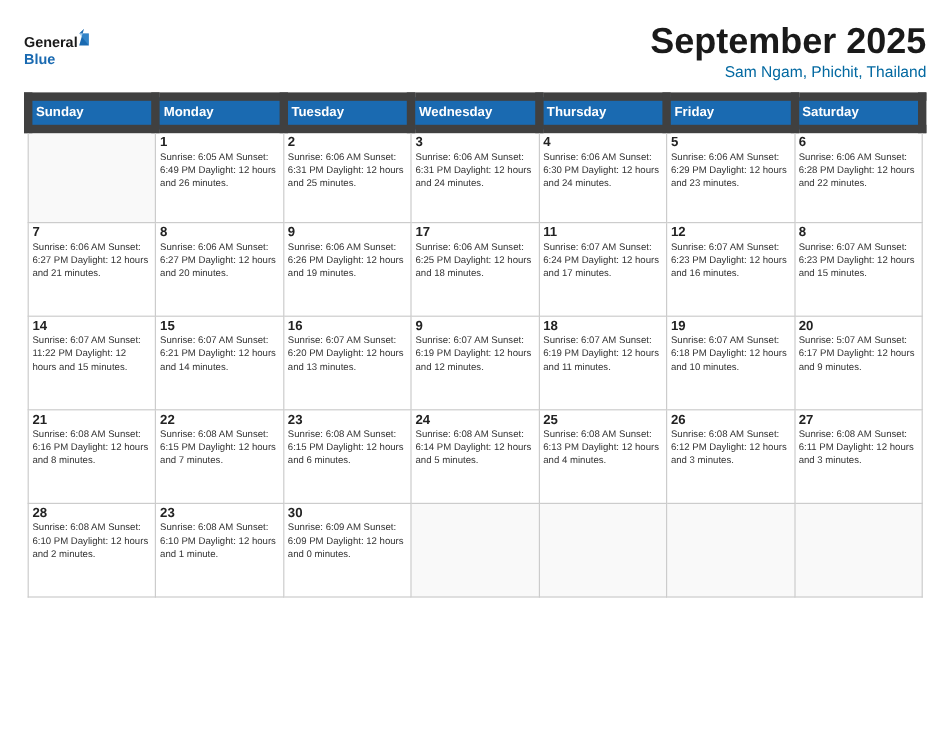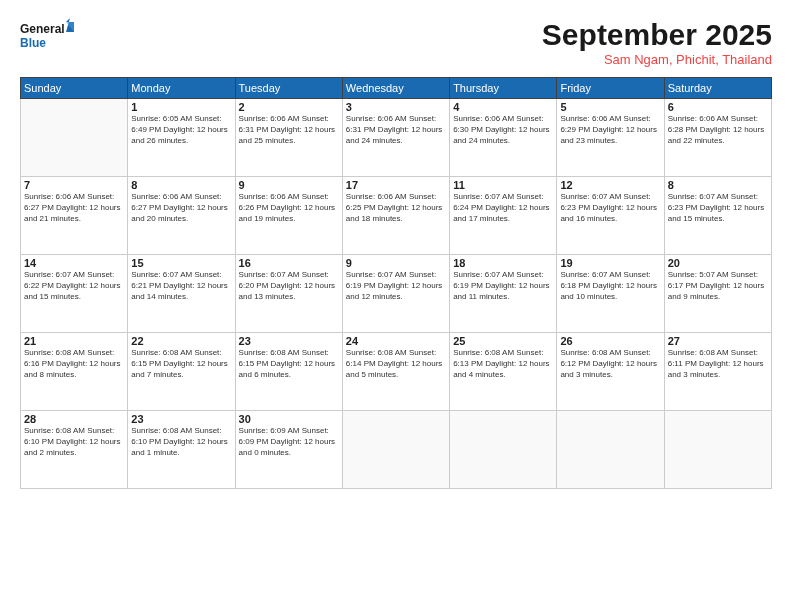--- a/index.html
+++ b/index.html
@@ -12,54 +12,54 @@
     }
     .page {
       width: 792px;
       height: 612px;
       padding: 18px 20px 12px 20px;
       background: #fff;
     }
     .header {
       display: flex;
       justify-content: space-between;
-      align-items: flex-start;
+      align-items: center;
       margin-bottom: 10px;
     }
     .logo {
       display: flex;
       align-items: center;
       gap: 4px;
     }
     .title-area {
       text-align: right;
       margin-left: 30px;
     }
     .month-title {
       font-size: 30px;
       font-weight: bold;
       color: #1a1a1a;
     }
     .location {
       font-size: 13px;
-      color: #ef4444;
+      color: #0369a1;
     }
     table {
       width: 100%;
       border-collapse: collapse;
       table-layout: fixed;
     }
     th {
       background: #1a6ab1;
       color: #fff;
       font-size: 11px;
-      font-weight: normal;
+      font-weight: bold;
       padding: 4px 3px;
       text-align: left;
-      border: 1px solid #404040;
+      border: 7px solid #404040;
     }
     td {
       border: 1px solid #ccc;
       vertical-align: top;
       padding: 2px 3px 3px 3px;
       font-size: 8.5px;
       color: #222;
       height: 78px;
     }
     td.empty {
@@ -203,21 +203,21 @@
             <div class="day-info">Sunrise: 6:07 AM
 Sunset: 6:23 PM
 Daylight: 12 hours
 and 15 minutes.</div>
           </td>
         </tr>
         <tr>
           <td>
             <span class="day-num">14</span>
             <div class="day-info">Sunrise: 6:07 AM
-Sunset: 6:22 PM
+Sunset: 11:22 PM
 Daylight: 12 hours
 and 15 minutes.</div>
           </td>
           <td>
             <span class="day-num">15</span>
             <div class="day-info">Sunrise: 6:07 AM
 Sunset: 6:21 PM
 Daylight: 12 hours
 and 14 minutes.</div>
           </td>

